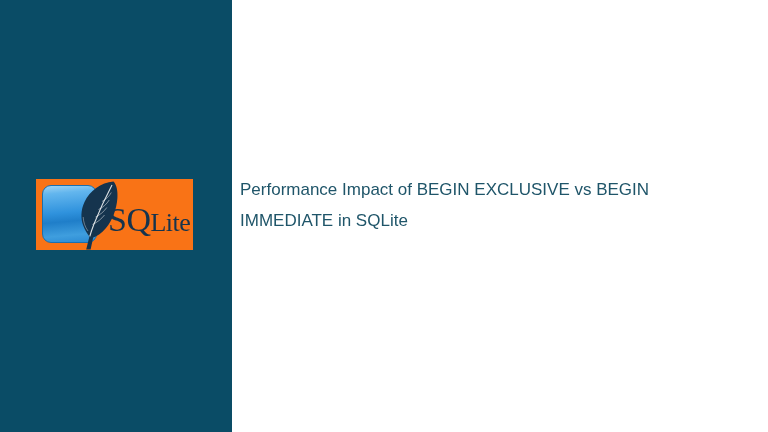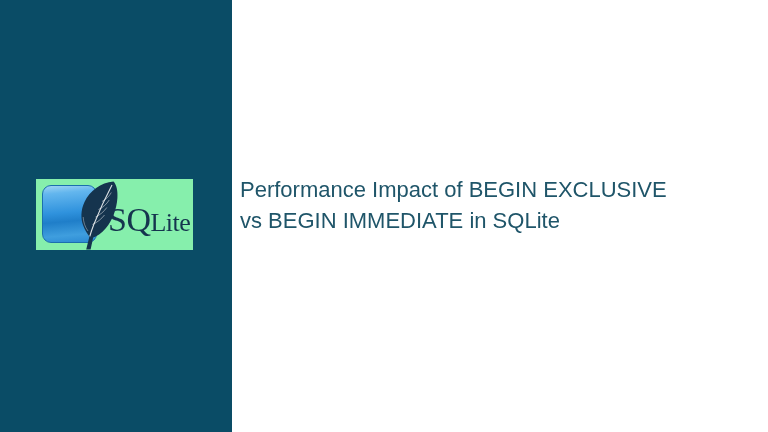--- a/index.html
+++ b/index.html
@@ -28,21 +28,21 @@
     height: 432px;
     background: #0a4c66;
   }
   
   #logo-card {
     position: absolute;
     left: 36px;
     top: 179px;
     width: 157px;
     height: 71px;
-    background: #86efac;
+    background: #f97316;
     overflow: hidden;
   }
   .logo-inner {
     position: absolute;
     left: 0;
     top: 0;
     width: 157px;
     height: 71px;
   }
   
@@ -88,21 +88,21 @@
     font-size: 26px;
   }
   
   #title {
     position: absolute;
     left: 240px;
     top: 174px;
     width: 446px;
     color: #1f5569;
     font-family: "Liberation Sans", sans-serif;
-    font-size: 22px;
+    font-size: 17px;
     line-height: 31px;
     font-weight: 400;
     letter-spacing: 0px;
     white-space: pre-wrap;
   }
 </style>
 </head>
 <body>
 
 <div id="slide">

